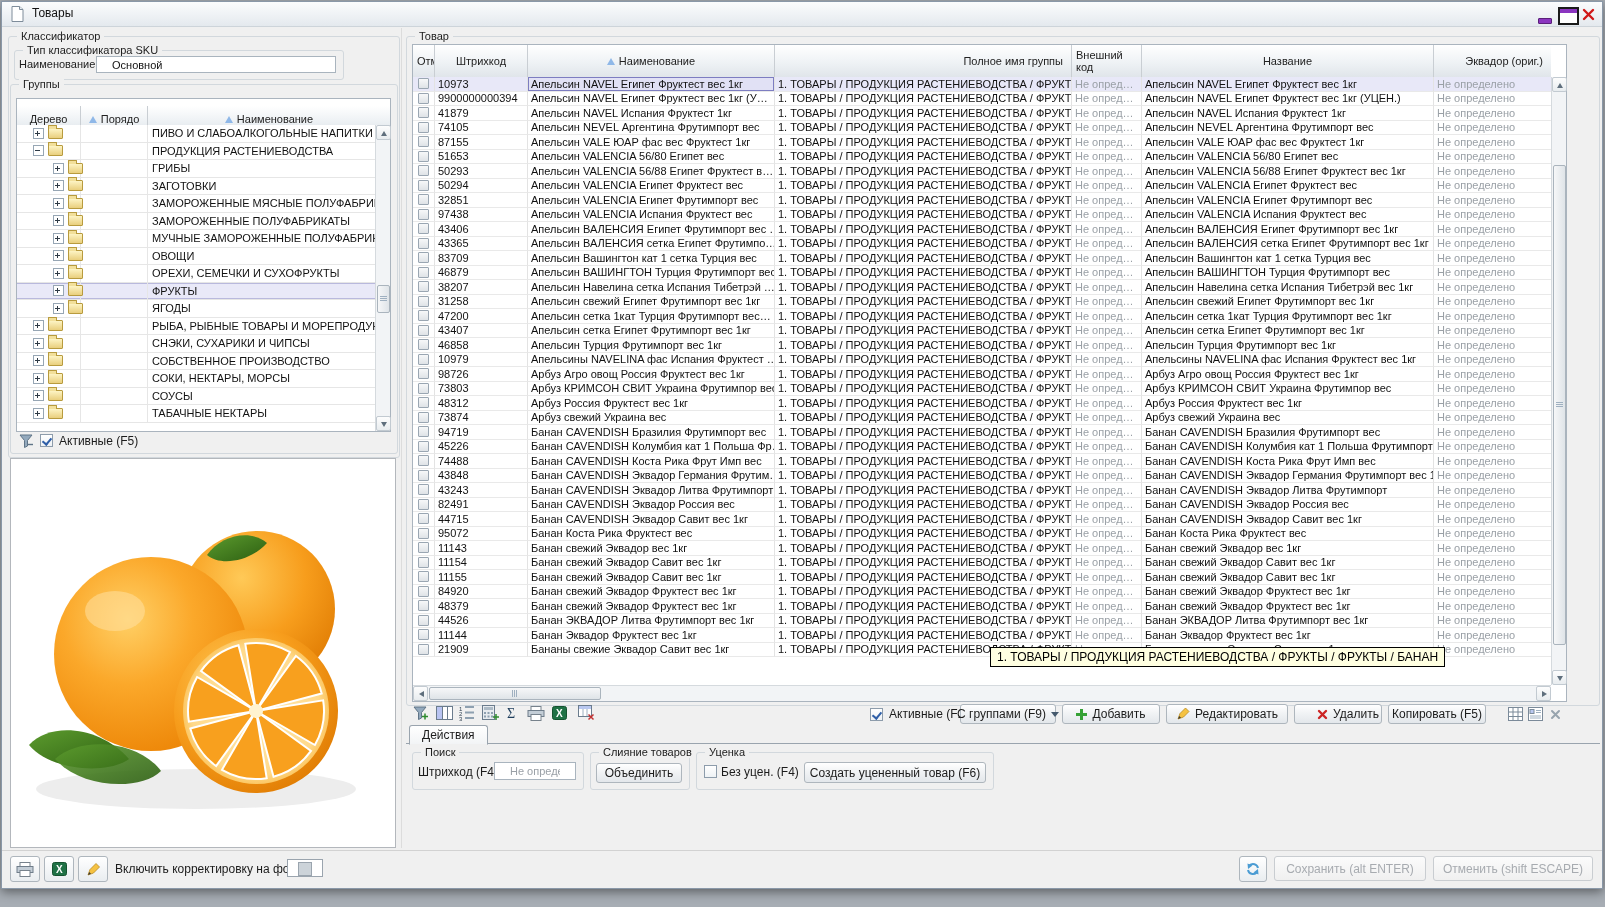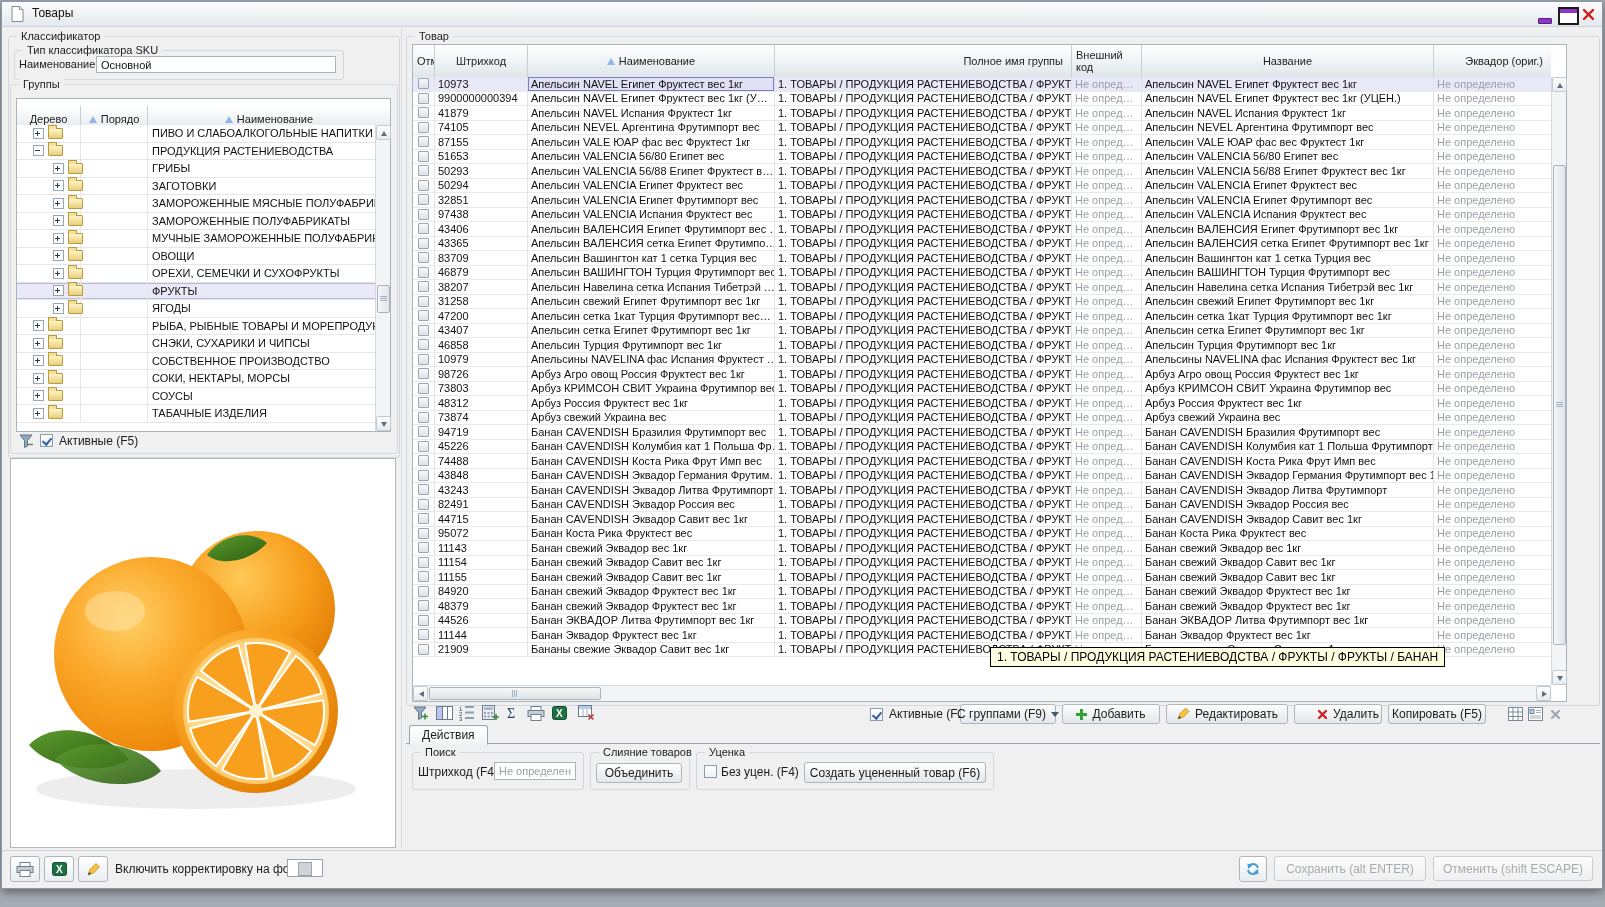--- a/index.html
+++ b/index.html
@@ -9,21 +9,21 @@
   .titlebar{position:absolute;left:0;top:0;width:100%;height:24px;background:linear-gradient(#fbfcfd,#e4e9ee);border-bottom:1px solid #cdd4da;}
   .title-text{position:absolute;left:30px;top:4px;font-size:12px;color:#111;}
   .winbtn{position:absolute;top:5px;cursor:default;}
   .minbar{width:12px;height:4px;background:#8b35c0;border:1px solid #5a1f7a;border-radius:1px;}
   .maxbox{width:17px;height:14px;border:2px solid #1a1a1a;background:#fff;}
   .maxbox::before{content:"";display:block;height:4px;background:#8b35c0;}
   
   .gb{position:absolute;border:1px solid #d2d8dd;border-radius:3px;}
   .gb>.lbl{position:absolute;top:-7px;left:8px;background:#f0f0f0;padding:0 4px;font-size:11px;color:#1c1c1c;white-space:nowrap;}
   
-  .inp{position:absolute;border:1px solid #a9b4be;background:#fff;font-size:11px;padding:1px 4px;font-family:"Liberation Sans",sans-serif;color:#111;box-sizing:border-box;}
+  .inp{position:absolute;border:1px solid #a9b4be;background:#fff;font-size:11px;padding:1px 15px;font-family:"Liberation Sans",sans-serif;color:#111;box-sizing:border-box;}
   .inp.gray{color:#9aa0a6;}
   .btn{position:absolute;display:flex;align-items:center;justify-content:center;gap:5px;border:1px solid #aeb6bd;border-radius:3px;background:linear-gradient(#ffffff,#f1f3f5 45%,#e3e7eb);font-size:12px;color:#1c1c1c;box-sizing:border-box;cursor:default;white-space:nowrap;}
   .btn.disabled{color:#a7abb0;border-color:#c9cdd1;background:linear-gradient(#fbfbfb,#f0f0f0);}
   .chk{width:13px;height:13px;border:1px solid #8d9cab;background:linear-gradient(#fff,#eef2f5);display:inline-block;position:relative;box-sizing:border-box;flex:none;}
   .chk.on::after{content:"";position:absolute;left:3px;top:1px;width:4px;height:7px;border-right:2px solid #2f5fa8;border-bottom:2px solid #2f5fa8;transform:rotate(40deg);}
   .lab{font-size:12px;color:#1c1c1c;white-space:nowrap;}
   .gray{color:#9aa0a6;}
   
   .ttable{position:absolute;background:#fff;border:1px solid #aab4be;box-sizing:border-box;}
   .thead{display:flex;height:26px;background:linear-gradient(#ffffff,#edf1f4 60%,#e0e5ea);border-bottom:1px solid #b9bfc5;margin-top:7px;}
@@ -265,21 +265,21 @@
             </div>
             <div class="tc co"></div>
             <div class="tc cn">СОУСЫ</div>
           </div>
           <div class="tree-row">
             <div class="tc ct">
               <div class="pm" style="margin-left: 16px;"></div>
               <div class="folder"></div>
             </div>
             <div class="tc co"></div>
-            <div class="tc cn">ТАБАЧНЫЕ ИЗДЕЛИЯ</div>
+            <div class="tc cn">ТАБАЧНЫЕ НЕКТАРЫ</div>
           </div>
         </div>
 
     <div class="sb sbv" style="position:absolute;right:0;top:26px;width:15px;height:306px;">
       <div class="sb-btn" style="left:0;top:0;">
             <i class="tri up"></i>
           </div>
       <div class="thumb" style="left:1px;top:160px;width:13px;height:28px;">
             <i class="grip"></i>
           </div>

